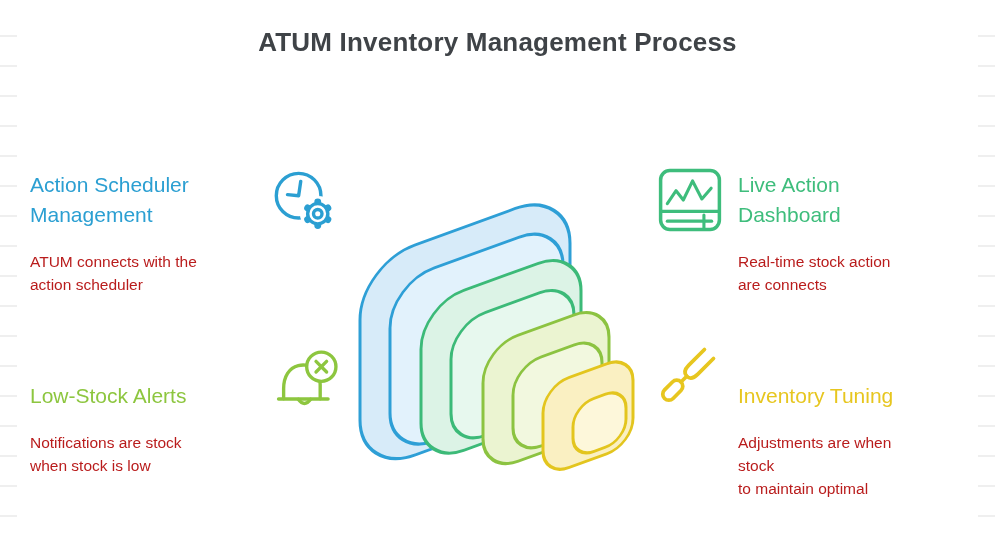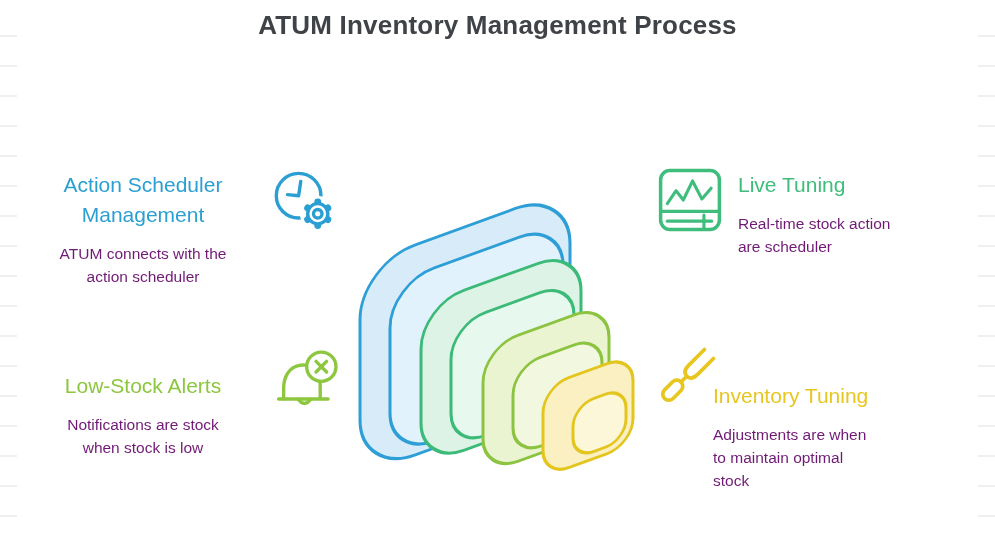--- a/index.html
+++ b/index.html
@@ -1,45 +1,45 @@
 <!DOCTYPE html>
 <html><head>
 <meta charset="utf-8">
 <style>
   html,body{margin:0;padding:0;}
   body{width:995px;height:550px;overflow:hidden;background:#ffffff;
        font-family:"Liberation Sans", sans-serif;}
   .canvas{position:relative;width:995px;height:550px;background:#ffffff;}
 
-  .title{position:absolute;left:0;top:10px;width:995px;text-align:center;
+  .title{position:absolute;left:0;top:27px;width:995px;text-align:center;
          font-size:26px;font-weight:bold;color:#3F4347;letter-spacing:.2px;}
 
   #stack{position:absolute;left:0;top:0;width:995px;height:550px;pointer-events:none;}
 
   .tick{position:absolute;width:17px;height:2px;background:#EFEFEF;}
 
   .section{position:absolute;}
   .section .heading{color:var(--c);font-size:21px;line-height:30px;font-weight:400;}
-  .section .body{margin-top:12px;font-size:15.5px;line-height:23px;color:#701a75;}
+  .section .body{margin-top:20px;font-size:15.5px;line-height:23px;color:#b91c1c;}
   .txt{position:absolute;}
-  .txt.right{text-align:center;}
+  .txt.right{text-align:left;}
   .icon{position:absolute;}
   .section svg .st{stroke:var(--c);}
 
   
   #sec0 .txt{left:30px;top:170px;width:226px;}
   #sec0 .icon{left:271px;top:167px;width:68px;height:68px;}
   
   #sec1 .txt{left:738px;top:170px;width:240px;}
   #sec1 .icon{left:657px;top:167px;width:66px;height:66px;}
   
-  #sec2 .txt{left:30px;top:371px;width:226px;}
+  #sec2 .txt{left:30px;top:381px;width:226px;}
   #sec2 .icon{left:269px;top:347px;width:72px;height:72px;}
   
-  #sec3 .txt{left:713px;top:381px;width:240px;}
+  #sec3 .txt{left:738px;top:381px;width:240px;}
   #sec3 .icon{left:650px;top:337px;width:76px;height:76px;}
 </style>
 </head>
 <body>
 
 <div class="canvas">
 
   <div class="title" style="color: rgb(63, 67, 71);">ATUM Inventory Management Process</div>
 
   <svg id="stack" viewBox="0 0 995 550">
@@ -129,25 +129,26 @@
   <section class="section" id="sec1" style="--c: #3EBD7C;">
     <svg class="icon" viewBox="0 0 64 64" fill="none">
       <rect class="st" x="3.5" y="3.5" width="57" height="57" rx="9" stroke-width="3.4"></rect>
       <polyline class="st" points="10 35.5 18.5 23 25.5 32 34.5 13.5 43.5 31 52.5 20.5" stroke-width="3" stroke-linejoin="round" stroke-linecap="round"></polyline>
       <path class="st" d="M3.5 43 L60.5 43" stroke-width="3"></path>
       <path class="st" d="M10 52.5 L53 52.5" stroke-width="3" stroke-linecap="round"></path>
       <path class="st" d="M45.5 46.5 L45.5 58.5" stroke-width="3" stroke-linecap="round"></path>
     </svg>
     <div class="txt">
       <div class="heading">
-        <div>Live Tuning</div>
+        <div>Live Action</div>
+        <div>Dashboard</div>
       </div>
       <div class="body">
         <div>Real-time stock action</div>
-        <div>are scheduler</div>
+        <div>are connects</div>
       </div>
     </div>
   </section>
 
   <section class="section" id="sec2" style="--c: #8DC63F;">
     <div class="txt right">
       <div class="heading">
         <div>Low-Stock Alerts</div>
       </div>
       <div class="body">
@@ -171,19 +172,19 @@
         <path class="st" d="M32 30.5 L32 37.5" stroke-width="3.2" stroke-linecap="round"></path>
         <rect class="st" x="26.8" y="37.5" width="10.4" height="20" rx="5.2" stroke-width="3.2"></rect>
       </g>
     </svg>
     <div class="txt">
       <div class="heading">
         <div>Inventory Tuning</div>
       </div>
       <div class="body">
         <div>Adjustments are when</div>
+        <div>stock</div>
         <div>to maintain optimal</div>
-        <div>stock</div>
       </div>
     </div>
   </section>
 
 </div>
 
 </body></html>

